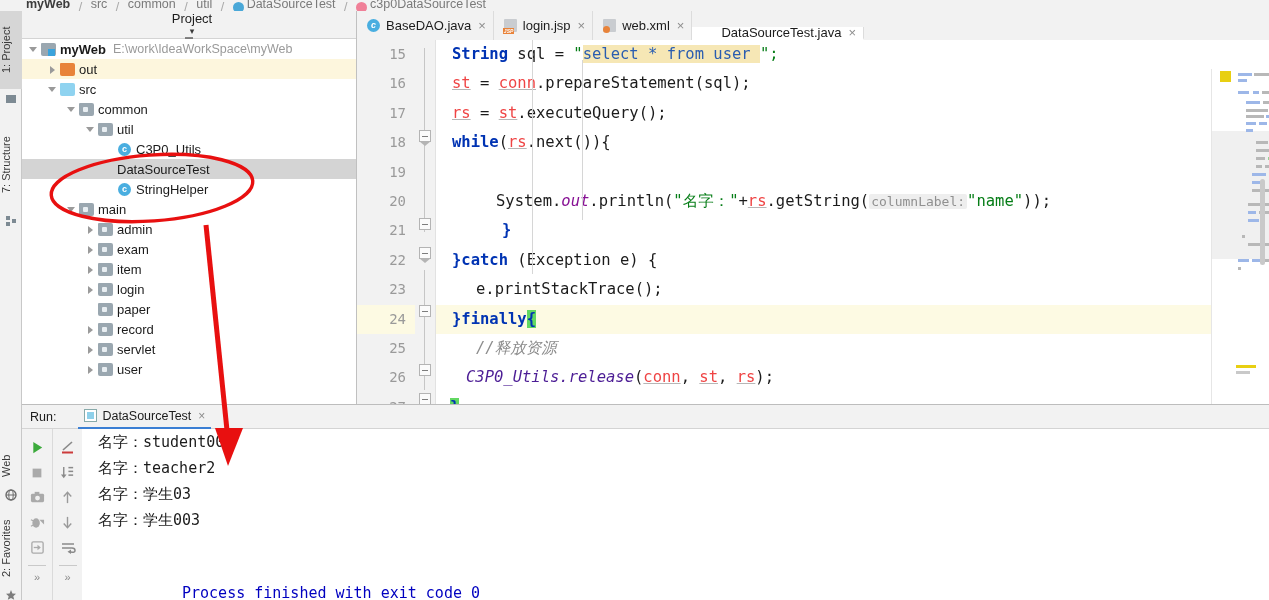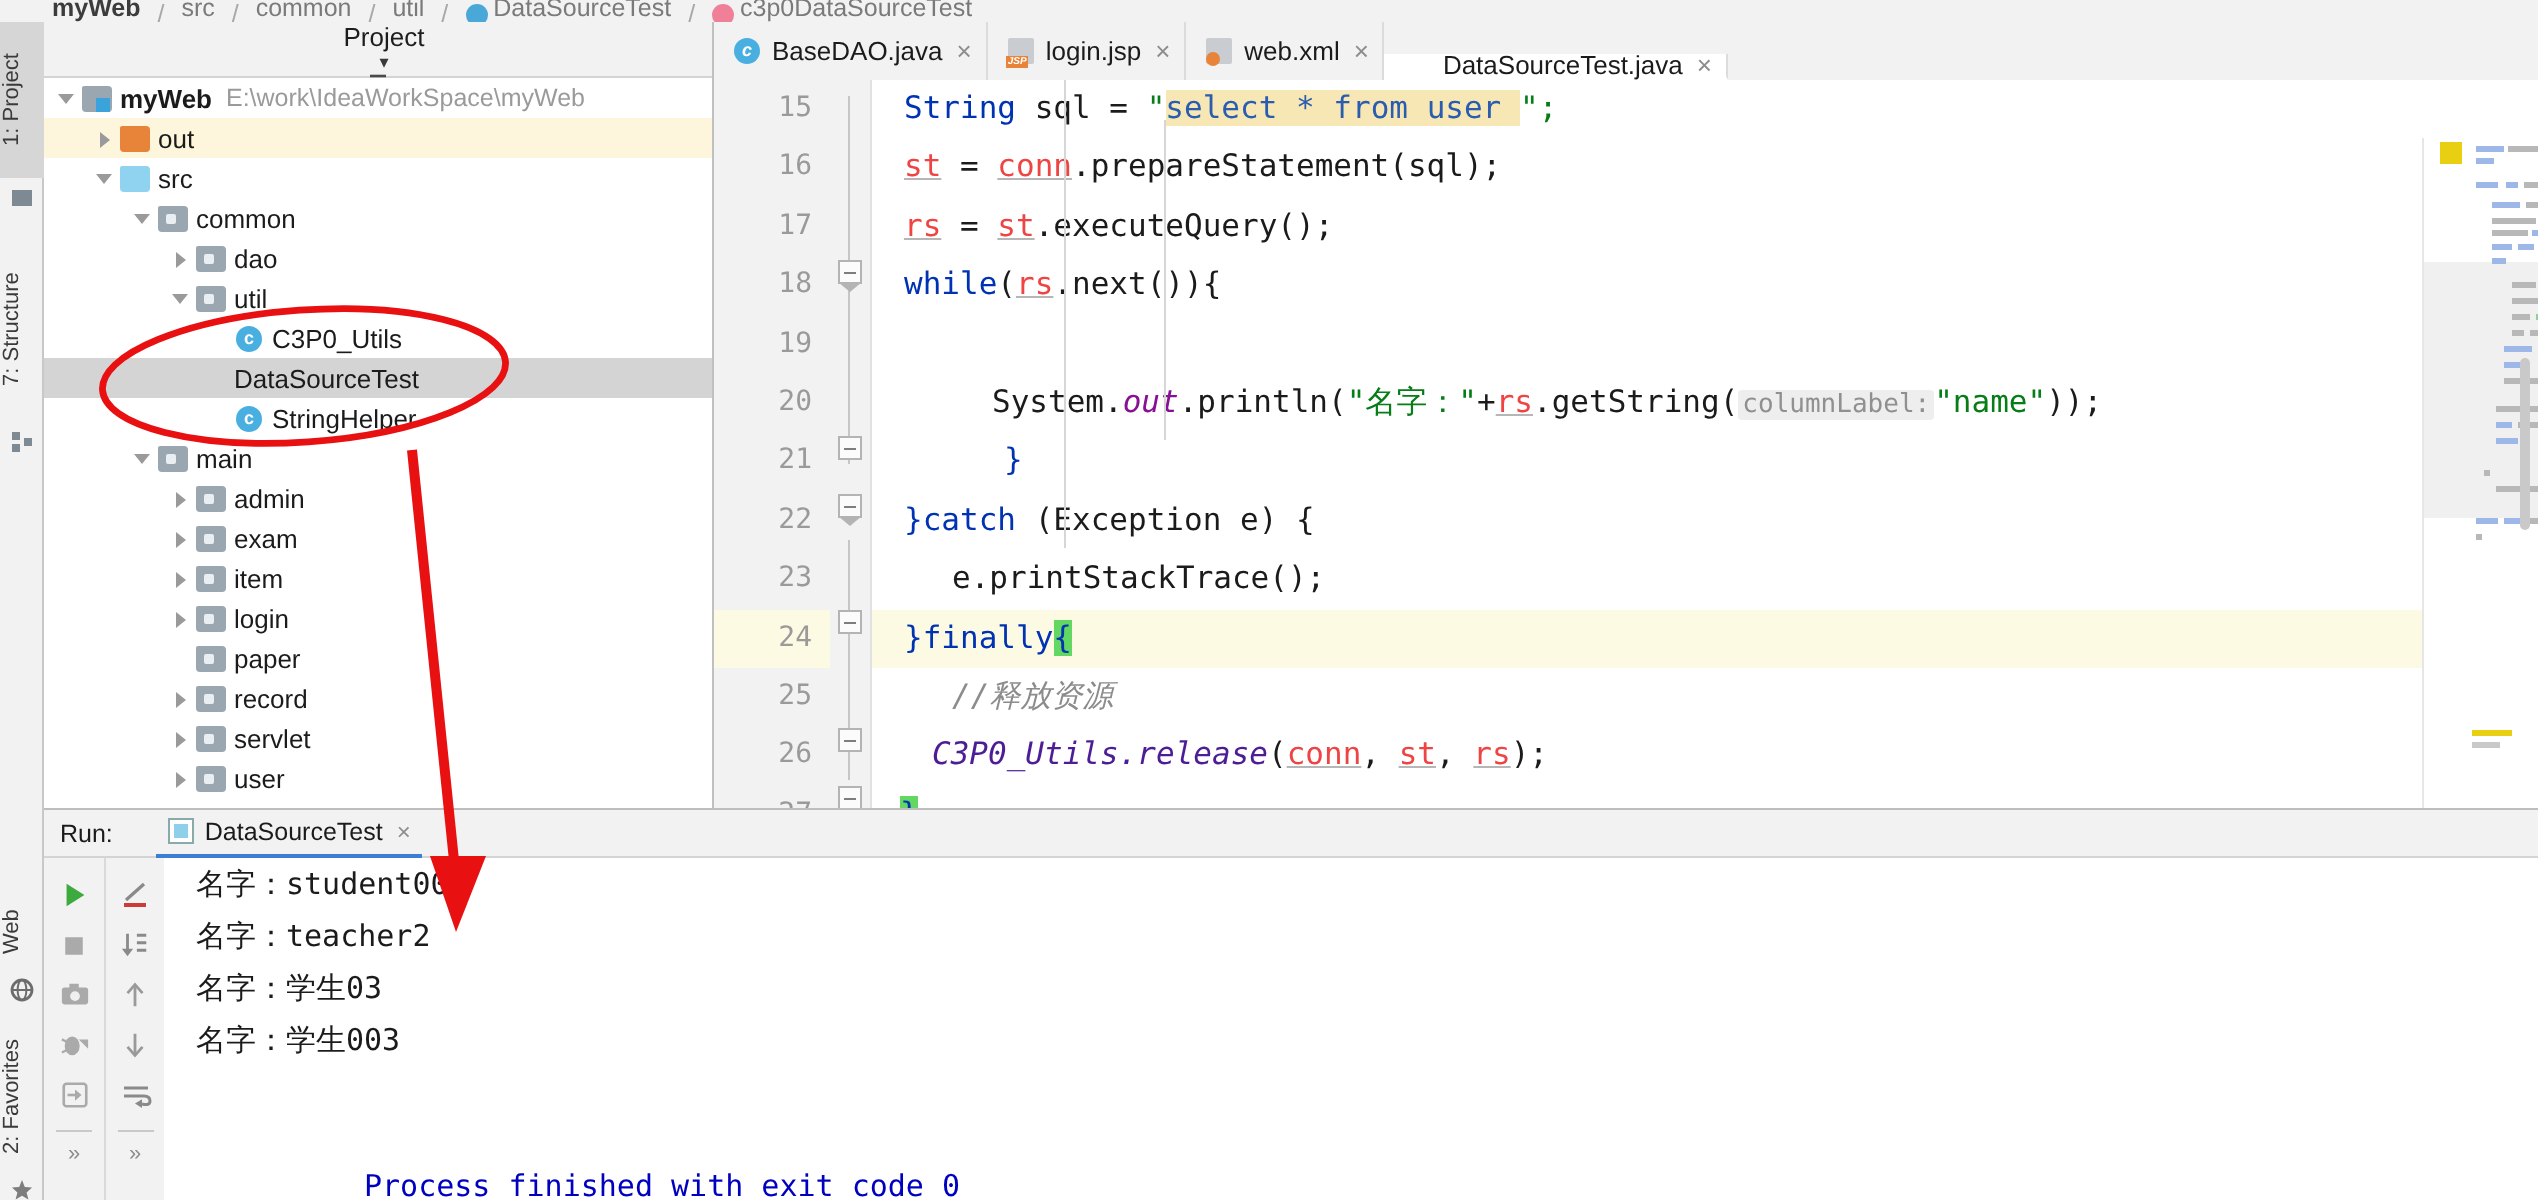--- a/index.html
+++ b/index.html
@@ -111,21 +111,21 @@
     border:1px solid #b4b4b4;background:#fbfbfb;}
   .fold::after{content:"";position:absolute;left:2px;top:5px;width:6px;height:1px;background:#7d7d7d;}
   .fold.down{border-bottom:none;}
   .fold.down::before{content:"";position:absolute;left:-1px;top:10px;
     border-left:6px solid transparent;border-right:6px solid transparent;border-top:5px solid #b4b4b4;}
   .foldline{position:absolute;left:9px;width:1px;background:#c6c6c6;}
   .codearea{flex:1;position:relative;overflow:hidden;background:#fff;}
   .cline{height:29.4px;line-height:29.4px;white-space:pre;
     font-family:"DejaVu Sans Mono", monospace;font-size:15.5px;color:#1b1b1b;padding-left:16px;}
   .cline.cur{background:#fdfae3;}
-  .kw{color:#0033b3;font-weight:normal;}
+  .kw{color:#0033b3;font-weight:bold;}
   .str{color:#067d17;}
   .sqlstr{background:#f6e7b5;color:#2a5db0;}
   .fld{color:#ef4444;}
   .ital{color:#4c1d95;font-style:italic;}
   .cmt{color:#8c8c8c;font-style:italic;}
   .und{text-decoration:underline;text-decoration-color:#b6b6b6;}
   .param{background:#eeeeee;color:#909090;font-size:13px;border-radius:2px;padding:0 2px;}
   .brace-hl{background:#62d862;}
   .indent{position:absolute;width:1px;background:#d6d6d6;}
 
@@ -263,25 +263,20 @@
         </div>
         <div class="trow" style="padding-left: 25px;">
           <span class="arrow d"></span>
           <span class="fico blue"></span>
           <span class="tlabel">src</span>
         </div>
         <div class="trow" style="padding-left: 44px;">
           <span class="arrow d"></span>
           <span class="fico folder"></span>
           <span class="tlabel">common</span>
-        </div>
-        <div class="trow" style="padding-left: 63px;">
-          <span class="arrow r"></span>
-          <span class="fico folder"></span>
-          <span class="tlabel">dao</span>
         </div>
         <div class="trow" style="padding-left: 63px;">
           <span class="arrow d"></span>
           <span class="fico folder"></span>
           <span class="tlabel">util</span>
         </div>
         <div class="trow" style="padding-left: 82px;">
           <span class="arrow"></span>
           <span class="cico">
             <i>c</i>

